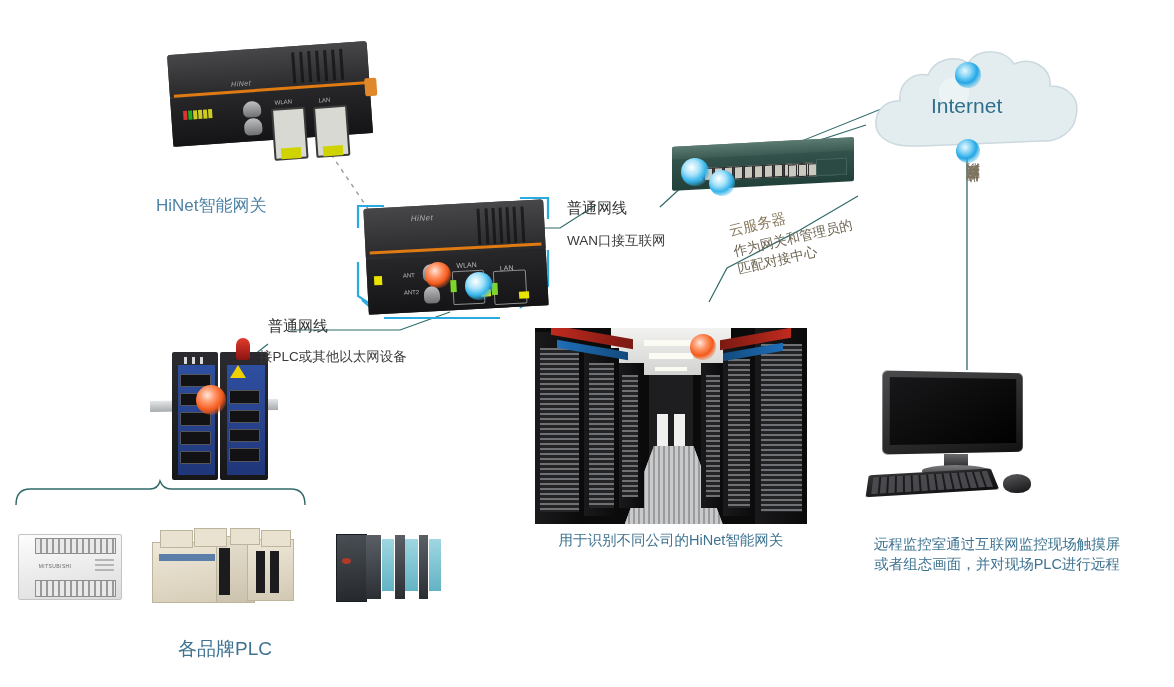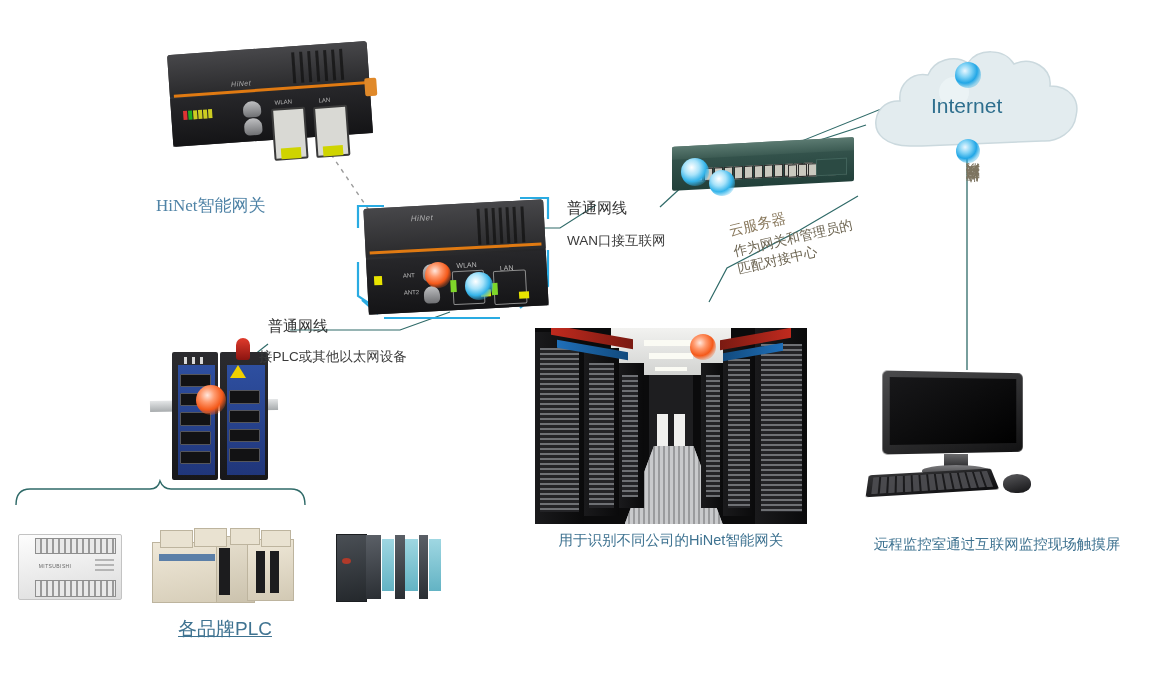--- a/index.html
+++ b/index.html
@@ -1,19 +1,19 @@
 <!DOCTYPE html>
 <html><head>
 <meta charset="utf-8">
 <style>
   html,body{margin:0;padding:0;background:#fff;}
   body{font-family:"Liberation Sans","DejaVu Sans",sans-serif;}
   #stage{position:relative;width:1174px;height:687px;background:#ffffff;overflow:hidden;}
   .abs{position:absolute;}
-  .lbl{color:#4f7f9e;white-space:nowrap;font-family:Liberation Serif, serif;}
+  .lbl{color:#4f7f9e;white-space:nowrap;}
   .lbl-main{font-size:17px;color:#4f83a6;}
   .cap{color:#3f7391;font-size:14.5px;line-height:20px;text-align:center;}
   .cap b{color:#215a78;font-size:15.5px;font-weight:bold;}
   .tiny{font-size:13px;color:#444;white-space:nowrap;}
   .anno-t{font-size:14.5px;color:#8a7a5e;white-space:nowrap;}
   .anno-b{font-size:13.5px;color:#6d6552;line-height:18px;white-space:nowrap;}
   svg.ov{position:absolute;left:0;top:0;width:1174px;height:687px;pointer-events:none;}
   
   .gw{position:absolute;}
   .gw .body{position:absolute;inset:0;background:linear-gradient(165deg,#4a4a4c 0%,#2c2c2e 38%,#1b1b1d 100%);border-radius:3px;}
@@ -308,17 +308,18 @@
   </div>
 
   <div class="abs anno-b" style="left:963px;top:186px;writing-mode:vertical-rl;transform:rotate(180deg);font-size:14px;color:#7d7460;letter-spacing:1px;">监控端接入互联网</div>
 
   <div class="abs cap" style="left:497px;top:530px;width:348px;">
     <div>用于识别不同公司的HiNet智能网关</div>
   </div>
 
   <div class="abs cap" style="left:832px;top:534px;width:330px;">
     <div>远程监控室通过互联网监控现场触摸屏</div>
-  </div>
-
-  <div class="abs" style="left:178px;top:616px;font-size:19px;color:#3f7391;text-decoration:underline;">各品牌PLC</div>
+    <div>或者组态画面，并对现场PLC进行远程</div>
+  </div>
+
+  <div class="abs" style="left:178px;top:636px;font-size:19px;color:#3f7391;">各品牌PLC</div>
 
 </div>
 
 </body></html>

